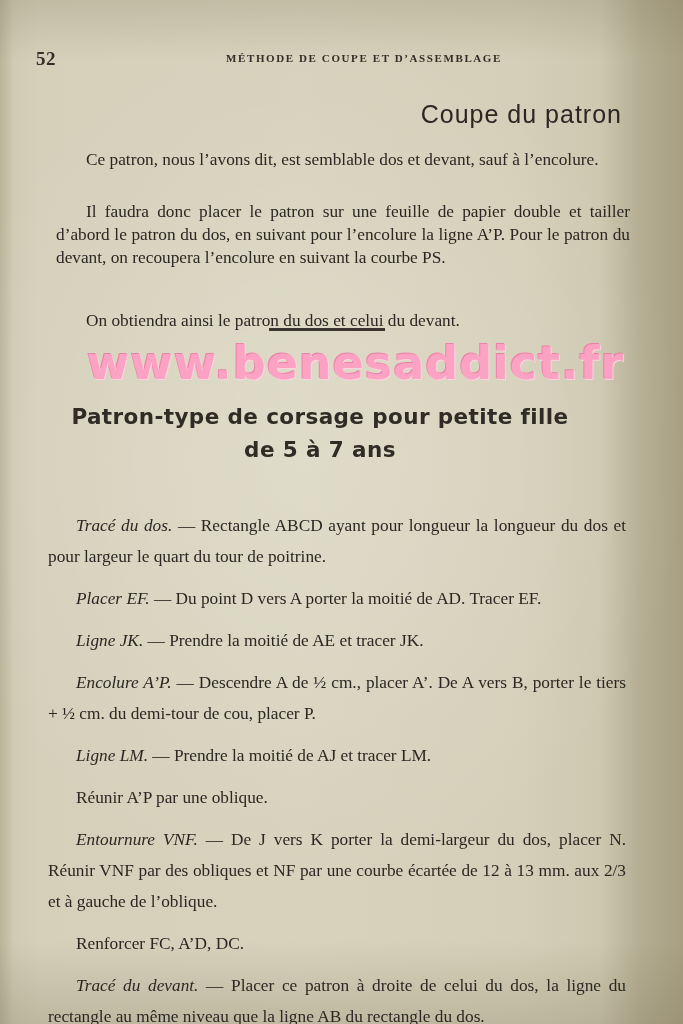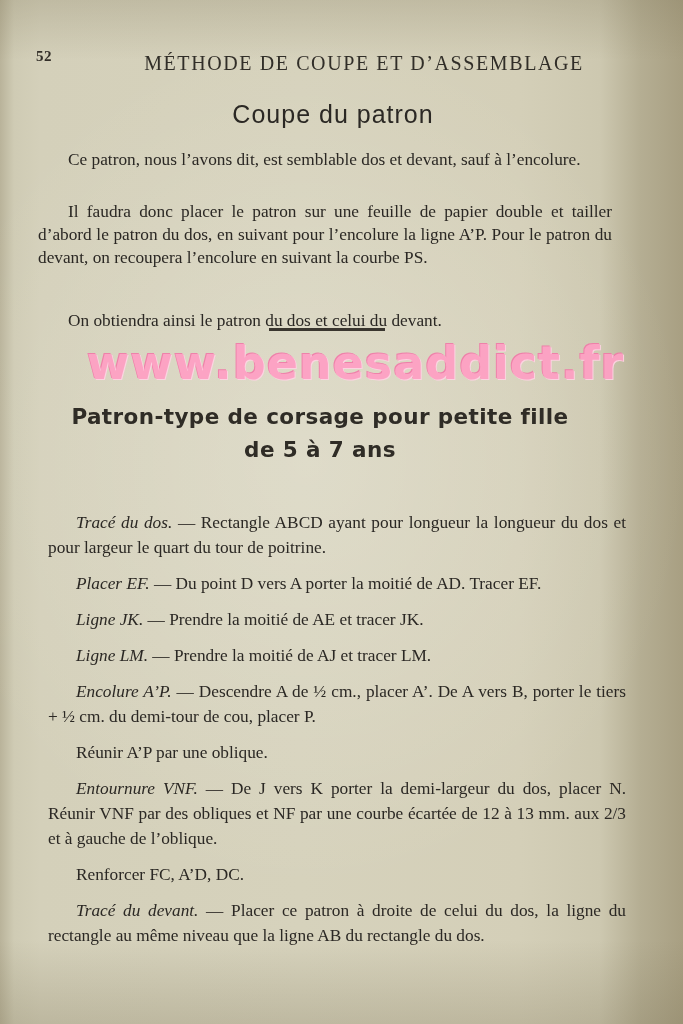--- a/index.html
+++ b/index.html
@@ -37,55 +37,55 @@
     top: 0;
     width: 626px;
     height: 1024px;
   }
 
   
   .folio {
     position: absolute;
     left: 22px;
     top: 48px;
-    font-size: 15px;
+    font-size: 19px;
     font-weight: bold;
     letter-spacing: 0.5px;
     color: #332f29;
   }
   .running-head {
     position: absolute;
     left: 120px;
     top: 52px;
     width: 460px;
     text-align: center;
-    font-size: 20px;
-    font-weight: normal;
+    font-size: 11px;
+    font-weight: bold;
     letter-spacing: 1.6px;
     color: #312e28;
   }
 
   
   .title-1 {
     position: absolute;
     left: 30px;
     top: 100px;
     width: 578px;
-    text-align: center;
+    text-align: right;
     font-size: 25px;
     letter-spacing: 1px;
     color: #2b2824;
     font-family: "Liberation Sans", sans-serif;
     font-weight: 400;
   }
 
   
   .para {
     position: absolute;
-    left: 24px;
+    left: 42px;
     width: 574px;
     font-size: 17.3px;
     line-height: 23px;
     text-align: justify;
     text-indent: 30px;
     color: #2b2824;
   }
 
   
   .rule {
@@ -133,21 +133,21 @@
 
   
   .instructions {
     position: absolute;
     left: 34px;
     top: 510px;
     width: 578px;
   }
   .instr {
     font-size: 17.3px;
-    line-height: 25px;
+    line-height: 31px;
     text-align: justify;
     text-indent: 28px;
     margin-bottom: 11px;
     color: #2b2824;
   }
   .instr i {
     font-style: italic;
   }
 </style>
 </head>
@@ -171,22 +171,22 @@
 
     <div class="heading-2">
       <span class="l1">Patron-type de corsage pour petite fille</span>
       <span class="l2">de 5 à 7 ans</span>
     </div>
 
     <div class="instructions">
       <div class="instr"><i>Tracé du dos.</i><span> — Rectangle ABCD ayant pour longueur la longueur du dos et pour largeur le quart du tour de poitrine.</span></div>
       <div class="instr"><i>Placer EF.</i><span> — Du point D vers A porter la moitié de AD. Tracer EF.</span></div>
       <div class="instr"><i>Ligne JK.</i><span> — Prendre la moitié de AE et tracer JK.</span></div>
+      <div class="instr"><i>Encolure A’P.</i><span> — Descendre A de ½ cm., placer A’. De A vers B, porter le tiers + ½ cm. du demi-tour de cou, placer P.</span></div>
       <div class="instr"><i>Ligne LM.</i><span> — Prendre la moitié de AJ et tracer LM.</span></div>
-      <div class="instr"><i>Encolure A’P.</i><span> — Descendre A de ½ cm., placer A’. De A vers B, porter le tiers + ½ cm. du demi-tour de cou, placer P.</span></div>
       <div class="instr"><i></i><span>Réunir A’P par une oblique.</span></div>
       <div class="instr"><i>Entournure VNF.</i><span> — De J vers K porter la demi-largeur du dos, placer N. Réunir VNF par des obliques et NF par une courbe écartée de 12 à 13 mm. aux 2/3 et à gauche de l’oblique.</span></div>
       <div class="instr"><i></i><span>Renforcer FC, A’D, DC.</span></div>
       <div class="instr"><i>Tracé du devant.</i><span> — Placer ce patron à droite de celui du dos, la ligne du rectangle au même niveau que la ligne AB du rectangle du dos.</span></div>
     </div>
 
   </div>
 </div>
 
 </body></html>

